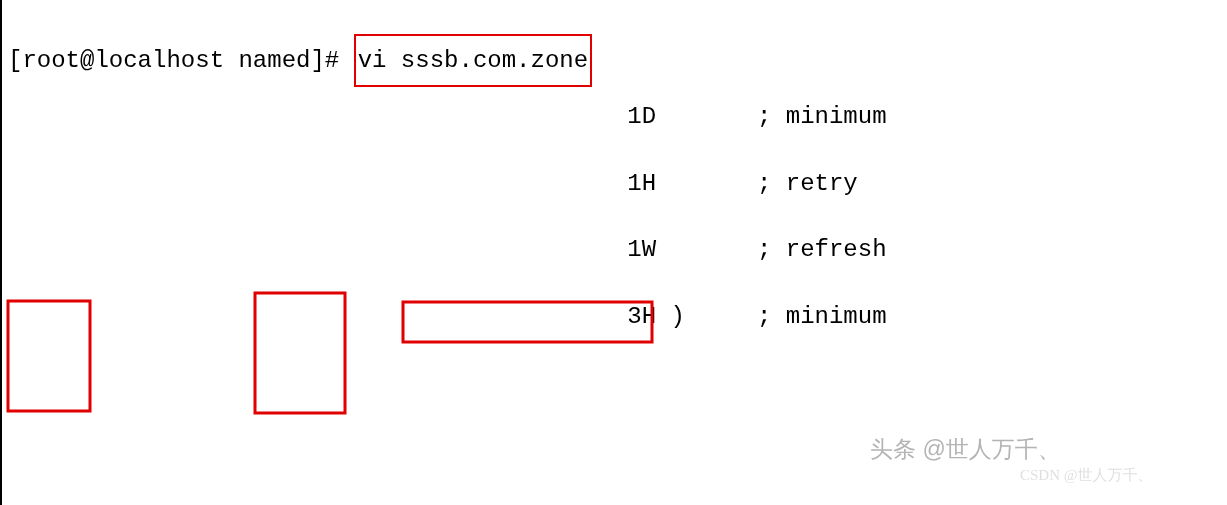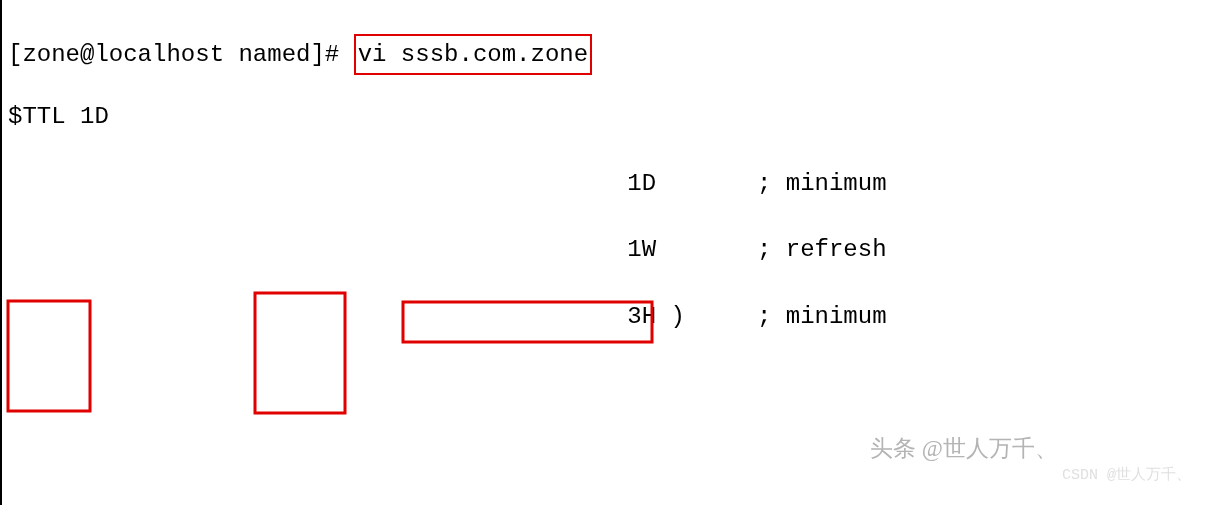--- a/index.html
+++ b/index.html
@@ -25,43 +25,42 @@
       padding-top: 0px;
     }
     .line {
       position: relative;
       height: 33px;
       white-space: pre;
     }
     .red-box {
       border: 2px solid #e00000;
       display: inline-block;
-      padding: 2px 2px;
+      padding: 8px 2px;
     }
     .watermark {
       position: absolute;
       left: 870px;
       top: 433px;
-      font-family: Liberation Serif, serif;
+      font-family: Liberation Sans, sans-serif;
       font-size: 23px;
       color: #b4b4b4;
       pointer-events: none;
       white-space: nowrap;
     }
     .watermark2 {
       position: absolute;
       left: 1020px;
       top: 465px;
-      font-family: Liberation Mono, monospace;
+      font-family: Liberation Serif, serif;
       font-size: 15px;
       color: #dcdcdc;
       pointer-events: none;
       white-space: nowrap;
       opacity:0.9;
-      margin-left:42px;
     }
     .leftbar {
       position: absolute;
       left: 0;
       top: 0;
       width: 2px;
       height: 505px;
       background: #000;
     }
     .row-svg {
@@ -70,23 +69,23 @@
       top: 0;
       pointer-events: none;
     }
   </style>
 </head>
 <body>
 
 <div class="leftbar"></div>
 
 <div class="terminal">
-<div class="line"><span>[zone@localhost named]# </span><span class="red-box"><span>vi sssb.com.zone</span></span></div>
-<div class="line"><span>$TTL 1D</span></div>
+<div class="line"><span>[root@localhost named]# </span><span class="red-box"><span>vi sssb.com.zone</span></span></div>
 <div class="line">                                           <span>1D    </span>   <span>; minimum</span></div>
+<div class="line">                                           <span>1H    </span>   <span>; retry</span></div>
 <div class="line">                                           <span>1W    </span>   <span>; refresh</span></div>
 <div class="line">                                           <span>3H )  </span>   <span>; minimum</span></div>
 
 
 
 
 
 
 
 </div>

